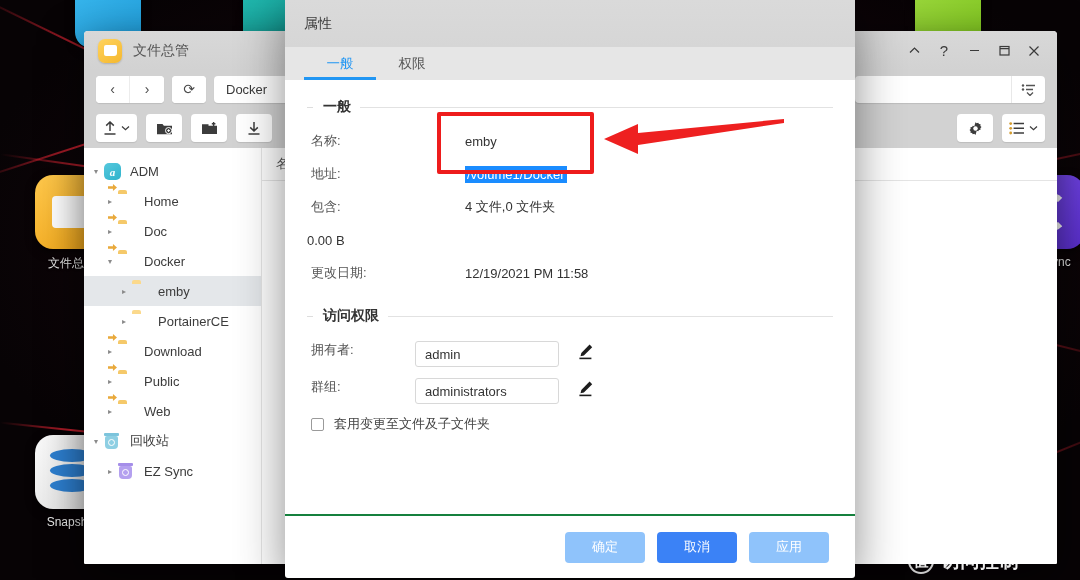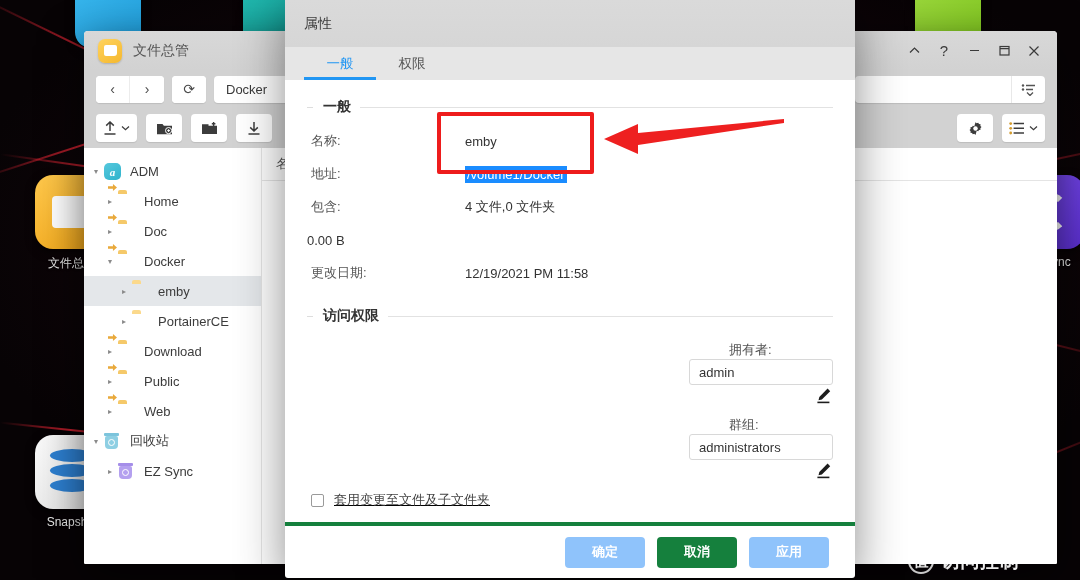--- a/index.html
+++ b/index.html
@@ -150,36 +150,36 @@
   .fieldset-legend { display:flex; align-items:center; margin-bottom: 13px; }
   .fieldset-legend .txt { font-size: 14px; font-weight: bold; color:#333; padding: 0 9px 0 10px; }
   .fieldset-legend .lhs { width: 6px; height:1px; background:#ddd; }
   .fieldset-legend .line { flex:1; height:1px; background:#e2e2e2; }
 
   .frow { display:flex; align-items:center; height: 24px; margin-bottom: 9px; }
   .frow .lab { width: 158px; font-size: 13px; color:#555; padding-left: 4px; }
   .frow .val { font-size: 13px; color:#333; }
   .val.sel { background:#1a8cff; color:#fff; padding: 1px 2px; }
 
-  .pfrow { display:flex; align-items:flex-end; margin-bottom: 11px; flex-direction: column; }
+  .pfrow { display:flex; align-items:flex-start; margin-bottom: 11px; }
   .pfrow .lab { width: 108px; font-size: 13px; color:#555; padding-left: 4px; }
   .pfield { width: 144px; height: 26px; border: 1px solid #d8d8d8; border-radius: 3px;
             display:flex; align-items:center; padding: 0 9px; font-size: 13px; color:#333; background:#fff; }
   .pedit { margin-left: 16px; width: 20px; height: 20px; display:flex; align-items:center; justify-content:center; color:#222; }
 
-  .cbrow { display:flex; align-items:center; margin-top: 5px; padding-left: 4px; text-decoration: underline; }
+  .cbrow { display:flex; align-items:center; margin-top: 5px; padding-left: 4px; }
   .cbox { width: 13px; height: 13px; border: 1.4px solid #9a9a9a; border-radius: 2px; background:#fff; }
   .cbrow .cblabel { margin-left: 10px; font-size: 13px; color:#444; }
 
-  .dlg-foot { border-top: 4px solid #15803d; height: 56px; display:flex; align-items:center; justify-content:flex-end;
-              gap: 12px; padding-right: 26px; font-weight: bold; }
+  .dlg-foot { border-top: 2px solid #15803d; height: 64px; display:flex; align-items:center; justify-content:flex-end;
+              gap: 12px; padding-right: 26px; }
   .dbtn { width: 80px; height: 31px; border-radius: 4px; display:flex; align-items:center; justify-content:center;
           font-size: 13px; color:#fff; }
   .dbtn.soft { background:#8fc3fb; }
-  .dbtn.primary { background:#15803d; }
+  .dbtn.primary { background:#3b82f6; }
 
   
   .annot-box { position: absolute; left: 437px; top: 112px; width: 157px; height: 62px;
                border: 4px solid #ee1c1c; border-radius: 2px; pointer-events:none; }
   .annot-arrow { position: absolute; left: 604px; top: 118px; width: 180px; height: 42px; pointer-events:none; }
 
   
   .wm { position:absolute; left: 908px; bottom: 6px; display:flex; align-items:center; gap: 7px; opacity:.92; }
   .wm .ring { width: 26px; height: 26px; border: 2px solid rgba(255,255,255,.85); border-radius:50%;
               display:flex; align-items:center; justify-content:center; color:#fff; font-size: 15px; font-weight: bold; }

